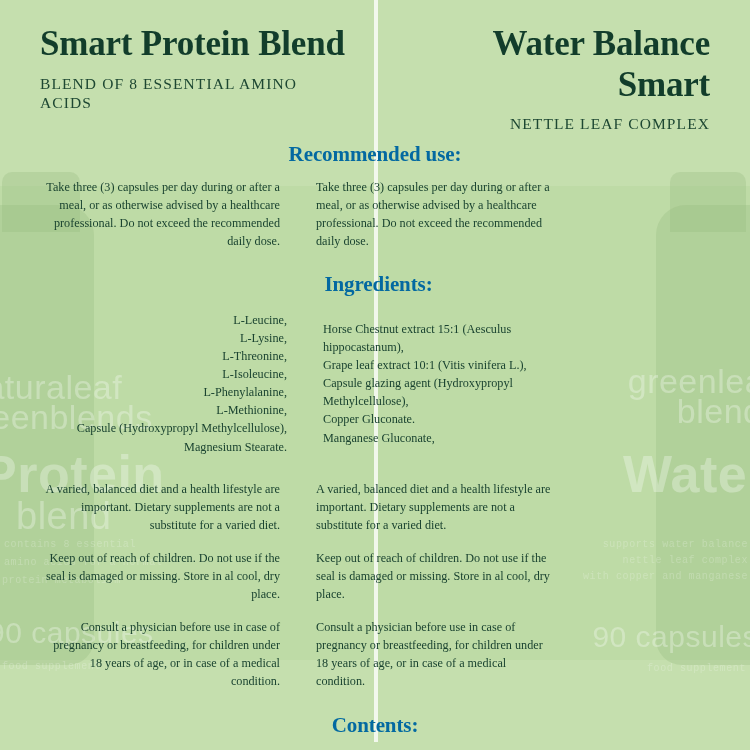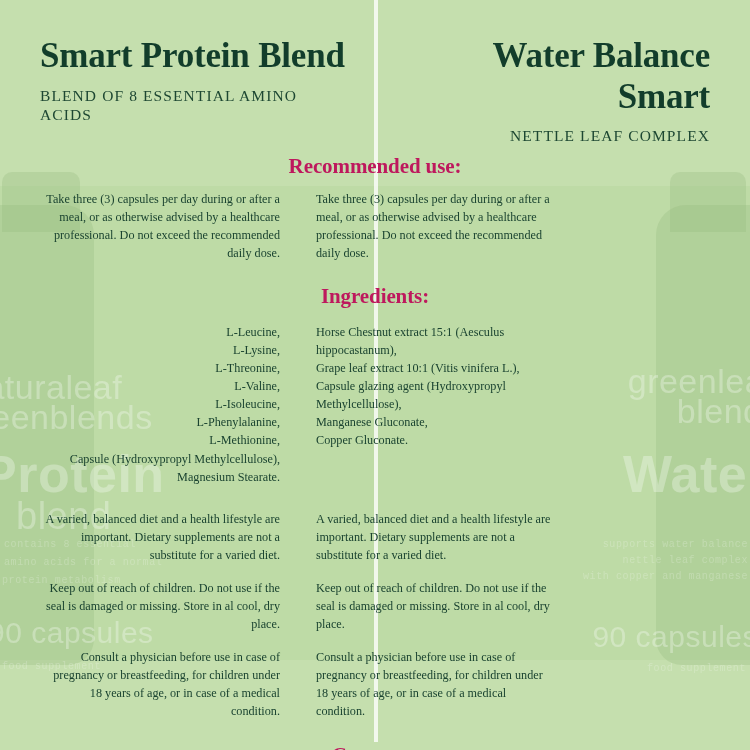--- a/index.html
+++ b/index.html
@@ -130,21 +130,21 @@
   .content {
     position: relative;
     z-index: 5;
     width: 750px;
     height: 750px;
   }
 
   .headers {
     display: flex;
     width: 750px;
-    padding-top: 36px;
+    padding-top: 24px;
     box-sizing: border-box;
     justify-content: center;
   }
   .head-col {
     width: 375px;
     box-sizing: border-box;
   }
   .head-left  { padding: 0 30px 0 40px; text-align: left; }
   .head-right { padding: 0 40px 0 30px; text-align: right; }
 
@@ -164,21 +164,21 @@
     letter-spacing: 1.1px;
     color: #1d4732;
     margin-top: 9px;
   }
 
   .section-heading {
     text-align: center;
     font-family: "Liberation Serif", serif;
     font-weight: bold;
     font-size: 21px;
-    color: #be185d;
+    color: #0369a1;
     letter-spacing: -0.1px;
   }
 
   .cols {
     display: flex;
     width: 596px;
   }
   .col {
     width: 375px;
     box-sizing: border-box;
@@ -190,22 +190,22 @@
   .col-left  { padding: 0 18px 0 40px; text-align: right; }
   .col-right { padding: 0 40px 0 18px; text-align: left; }
 
   .para + .para { margin-top: 15px; }
 
   .ing-line { display: block; }
 
   .sec-recommended { margin-top: 8px; }
   .sec-recommended .cols { margin-top: 11px; }
 
-  .sec-ingredients { margin-top: 22px; }
-  .sec-ingredients .cols { margin-top: 14px; }
+  .sec-ingredients { margin-top: 22px; padding-left: 7px; }
+  .sec-ingredients .cols { margin-top: 14px; align-items: center; }
 
   .sec-instructions { margin-top: 24px; }
   .sec-instructions .cols { margin-top: 13px; }
 
   .sec-contents { margin-top: 23px; }
   .sec-contents .cols { margin-top: 10px; }
 
   .contents-value {
     font-family: "Liberation Sans", sans-serif;
     font-size: 12.4px;
@@ -265,33 +265,32 @@
       </div>
     </div>
 
     <div class="sec-ingredients">
       <div class="section-heading">Ingredients:</div>
       <div class="cols">
         <div class="col col-left">
             <span class="ing-line">L-Leucine,</span>
             <span class="ing-line">L-Lysine,</span>
             <span class="ing-line">L-Threonine,</span>
-            <span class="ing-line">L-Valine,</span>
             <span class="ing-line">L-Isoleucine,</span>
             <span class="ing-line">L-Phenylalanine,</span>
             <span class="ing-line">L-Methionine,</span>
             <span class="ing-line">Capsule (Hydroxypropyl Methylcellulose),</span>
             <span class="ing-line">Magnesium Stearate.</span>
           </div>
         <div class="col col-right">
             <span class="ing-line">Horse Chestnut extract 15:1 (Aesculus hippocastanum),</span>
             <span class="ing-line">Grape leaf extract 10:1 (Vitis vinifera L.),</span>
             <span class="ing-line">Capsule glazing agent (Hydroxypropyl Methylcellulose),</span>
+            <span class="ing-line">Copper Gluconate.</span>
             <span class="ing-line">Manganese Gluconate,</span>
-            <span class="ing-line">Copper Gluconate.</span>
           </div>
       </div>
     </div>
 
     <div class="sec-instructions">
       <div class="cols">
         <div class="col col-left">
             <div class="para">A varied, balanced diet and a health lifestyle are important. Dietary supplements are not a substitute for a varied diet.</div>
             <div class="para">Keep out of reach of children. Do not use if the seal is damaged or missing. Store in al cool, dry place.</div>
             <div class="para">Consult a physician before use in case of pregnancy or breastfeeding, for children under 18 years of age, or in case of a medical condition.</div>

